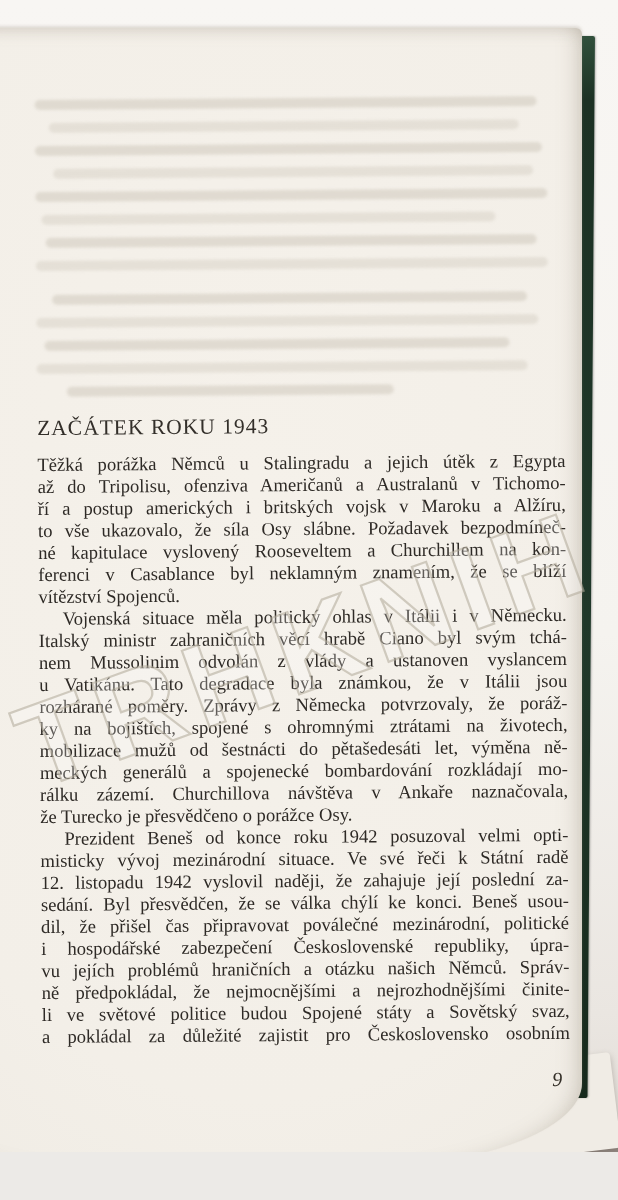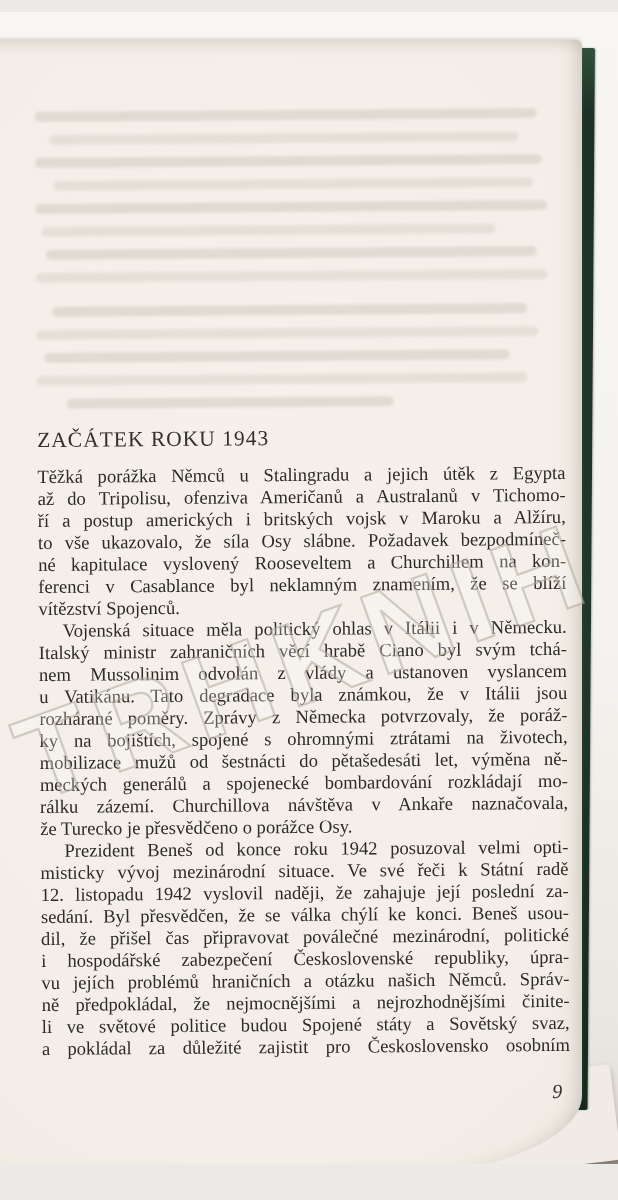--- a/index.html
+++ b/index.html
@@ -2,21 +2,20 @@
 <html style="--paper: #f3efe8; --ink: #2e2a26; --green: #1d3526; --backdrop: #f6f4f1; --shadow: #766b65;"><head>
 <meta charset="utf-8">
 <style>
   :root{
     --paper:#f3efe8; --ink:#2e2a26; --green:#1d3526; --backdrop:#f6f4f1; --shadow:#766b65;
   }
   html,body{margin:0;padding:0;background:#eceae7;}
   .stage{
     position:relative; width:618px; height:1152px; overflow:hidden;
     font-family:"Liberation Serif", serif;
-    margin-top:12px;
   }
   .backdrop{
     position:absolute; inset:0; z-index:0;
     background:linear-gradient(180deg,#f8f6f3 0%,#f5f3ef 55%,#eae6e1 88%,#e2ddd7 100%);
   }
   .bottom-shadow{
     position:absolute; left:-50px; top:1118px; width:720px; height:130px; z-index:1;
     background:linear-gradient(90deg,#685d58 0%,#7d726c 35%,#8d827c 70%,#9a908a 100%);
     filter:blur(9px); border-radius:45% 30% 20% 40%; transform:rotate(-1deg);
   }

